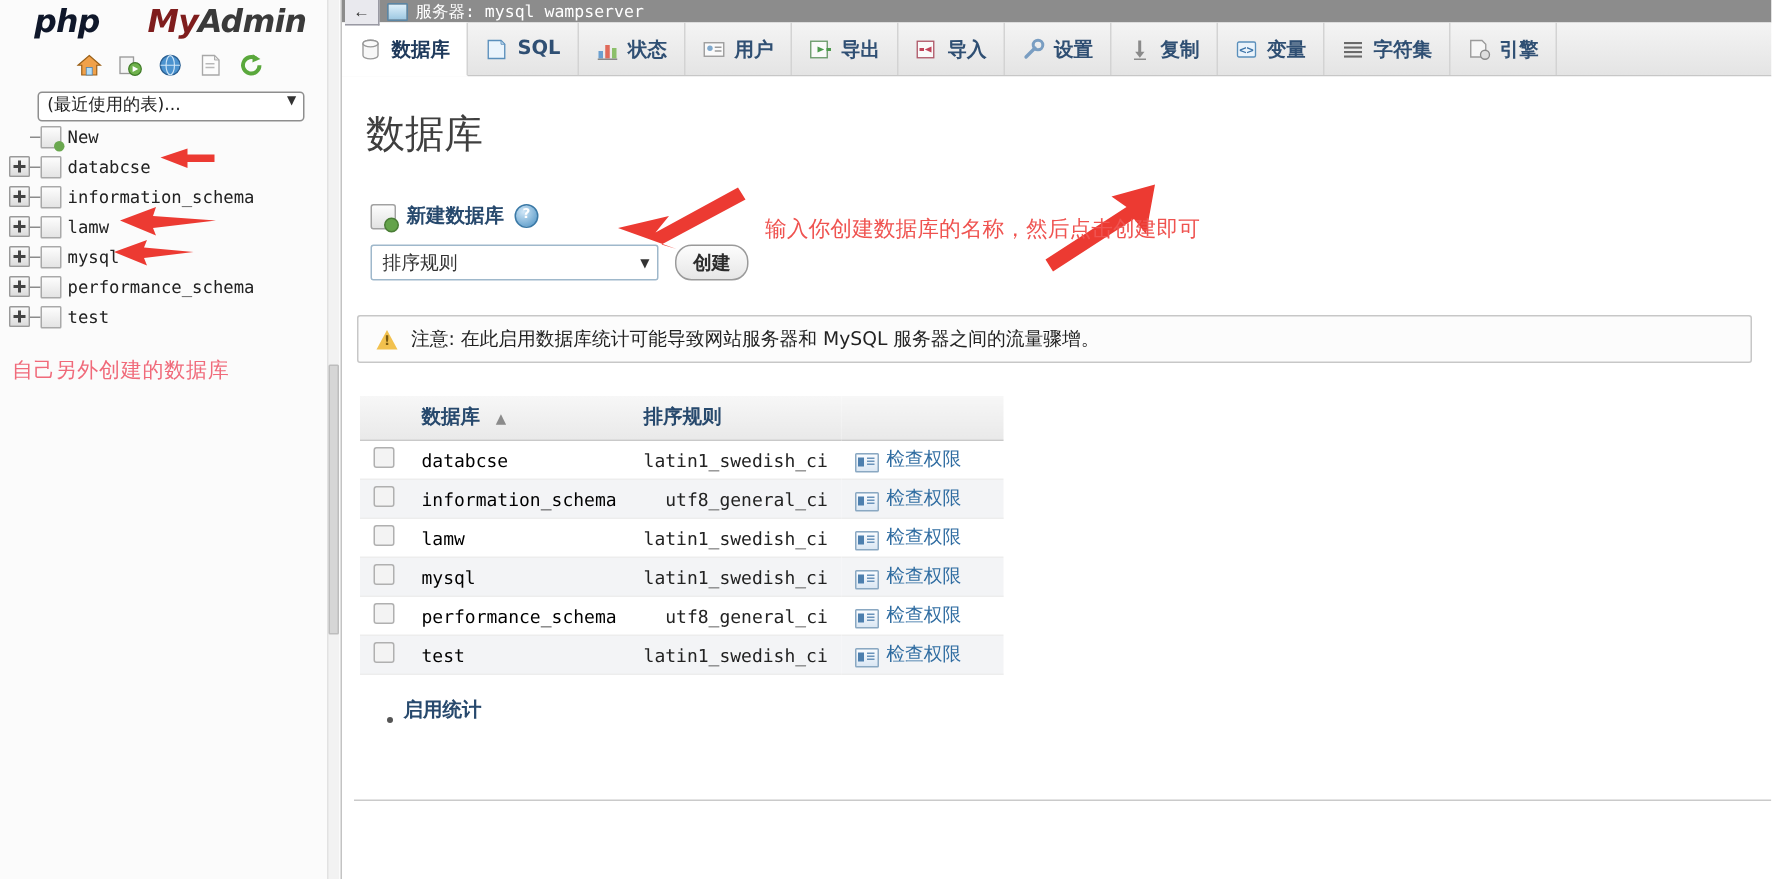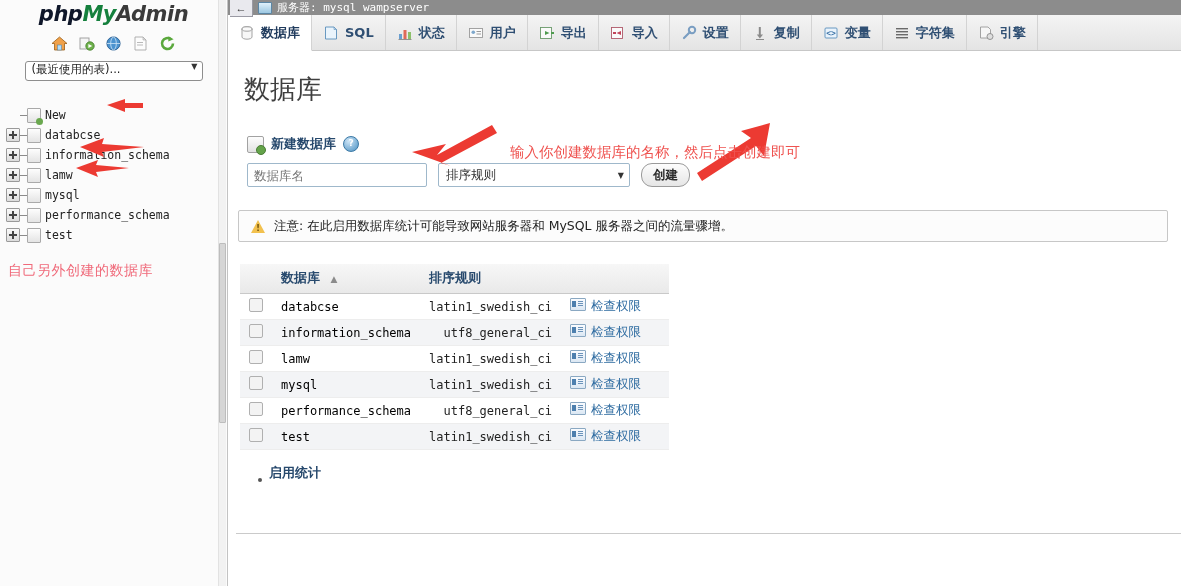--- a/index.html
+++ b/index.html
@@ -31,21 +31,21 @@
     padding-top: 2px;
     height: 26px;
     font-family: "DejaVu Sans", sans-serif;
     font-weight: bold;
     font-style: italic;
     font-size: 21px;
     letter-spacing: -0.5px;
     white-space: nowrap;
   }
   .pma-logo .p1 { color: #0f172a; }
-  .pma-logo .p2 { color: #15803d; }
+  .pma-logo .p2 { color: #7f1d1d; padding-left: 32px; }
   .pma-logo .p3 { color: #3a3a3a; }
 
   .side-icons {
     display: flex;
     justify-content: center;
     gap: 10px;
     align-items: center;
     height: 24px;
     margin-top: 3px;
   }
@@ -67,21 +67,21 @@
     align-items: flex-start;
     padding: 0 4px 0 6px;
     justify-content: space-between;
     font-family: "DejaVu Sans", sans-serif;
   }
   .recent-select .caret {
     font-size: 8px; color: #333;
   }
 
   .db-tree {
-    margin-top: 24px;
+    margin-top: 0;
     padding-left: 6px;
     font-family: "DejaVu Sans Mono", monospace;
     font-size: 11.5px;
     color: #222;
   }
   .tree-row {
     display: flex;
     align-items: center;
     height: 20px;
     position: relative;
@@ -377,21 +377,21 @@
     border-bottom: 1px solid #ededed;
   }
   .dbtable tr.odd td { background: #ffffff; }
   .dbtable tr.even td { background: #f3f4f6; }
   .dbtable td.ccoll { text-align: right; color: #222; }
   .dbtable td.cact {
     color: #2f6ca1;
     font-family: "DejaVu Sans", sans-serif;
     font-size: 12.5px;
   }
-  .cact-inner { display: flex; align-items: flex-start; gap: 5px; }
+  .cact-inner { display: flex; align-items: flex-end; gap: 5px; }
   .priv-icon {
     width: 14px; height: 11px;
     background: linear-gradient(#fafcff,#dbe7f3);
     border: 1px solid #8aa8c2;
     border-radius: 1px;
     position: relative;
     flex: 0 0 auto;
   }
   .priv-icon::before {
     content:""; position:absolute; left:1px; top:2px;
@@ -764,21 +764,20 @@
 
     <div class="page-title">数据库</div>
 
     <div class="newdb-head">
       <span class="newdb-icon"></span>
       <span>新建数据库</span>
       <span class="help-icon">?</span>
     </div>
 
     <div class="newdb-form">
-      <input class="dbname-input" type="text" placeholder="数据库名" style="">
       <div class="collation-select">
         <span>排序规则</span>
         <span class="caret">▼</span>
       </div>
       <div class="create-btn">创建</div>
     </div>
 
     <div class="notice">
       <span class="warn-tri"></span>
       <span>注意: 在此启用数据库统计可能导致网站服务器和 MySQL 服务器之间的流量骤增。</span>

